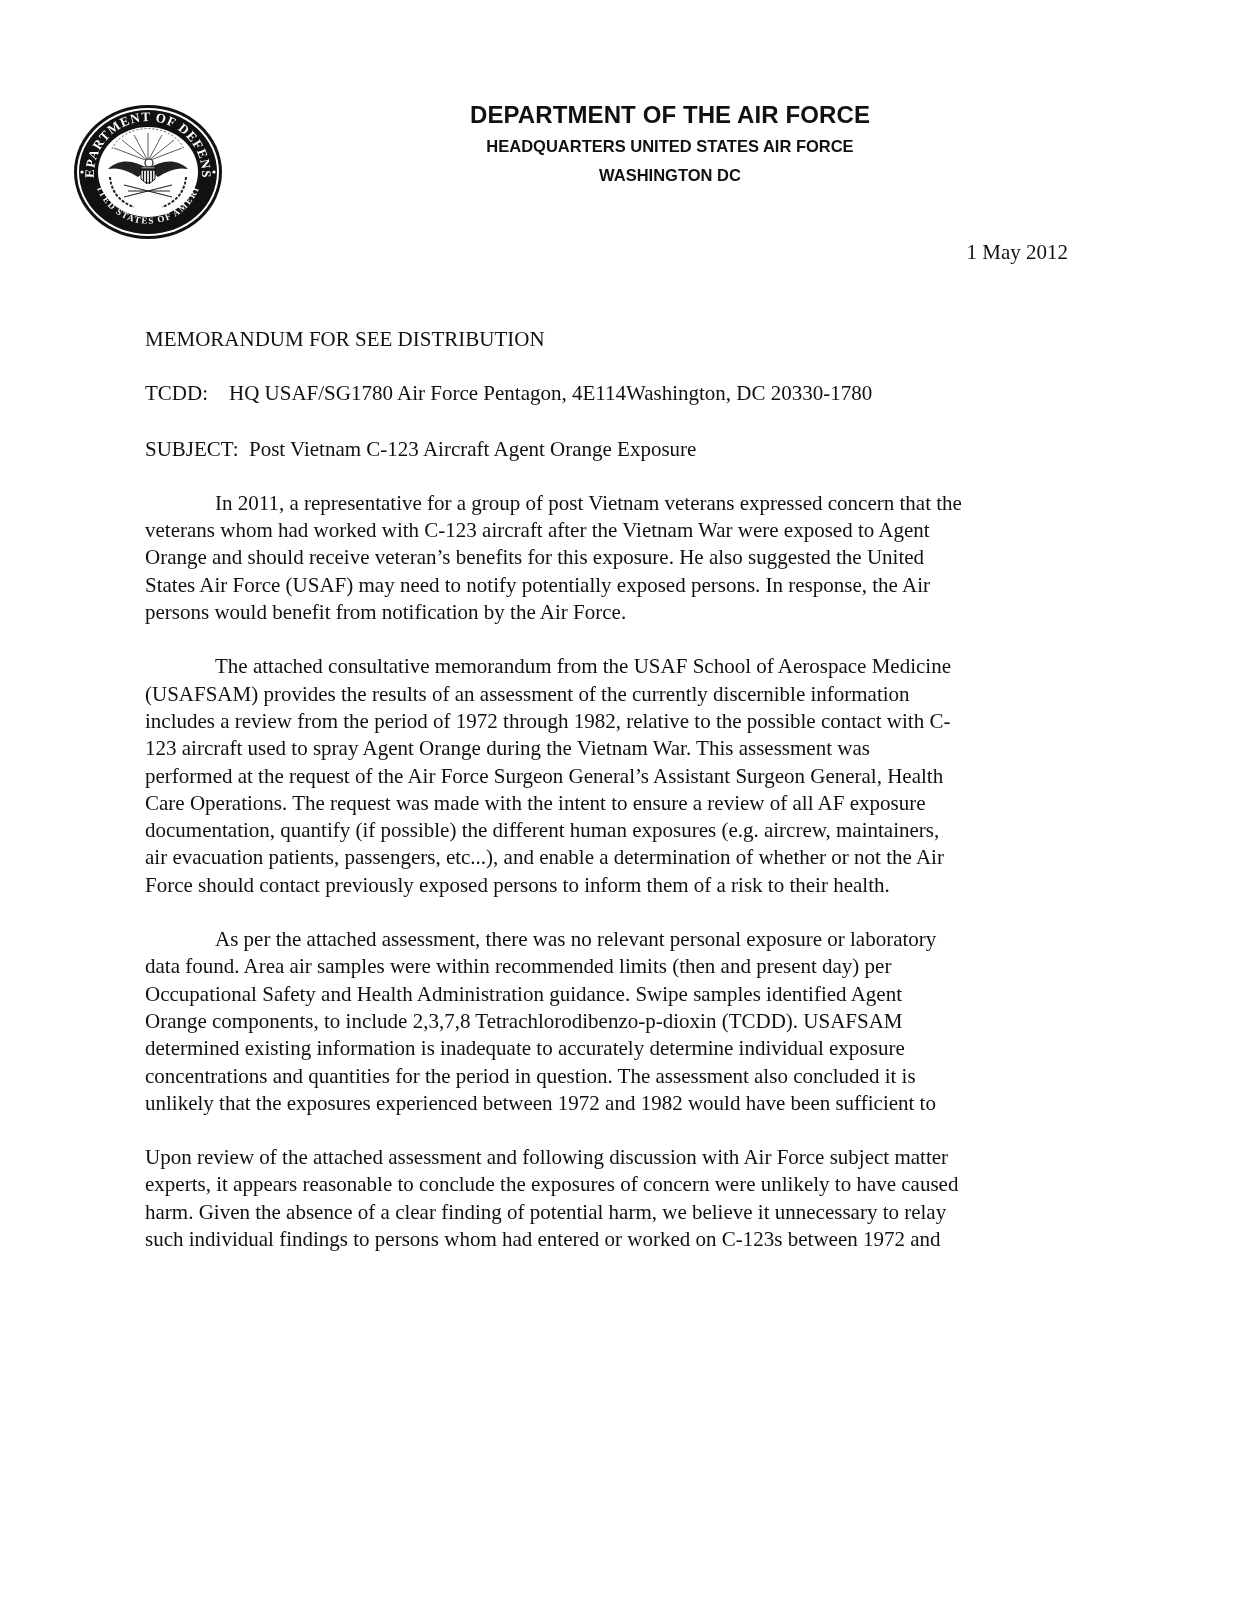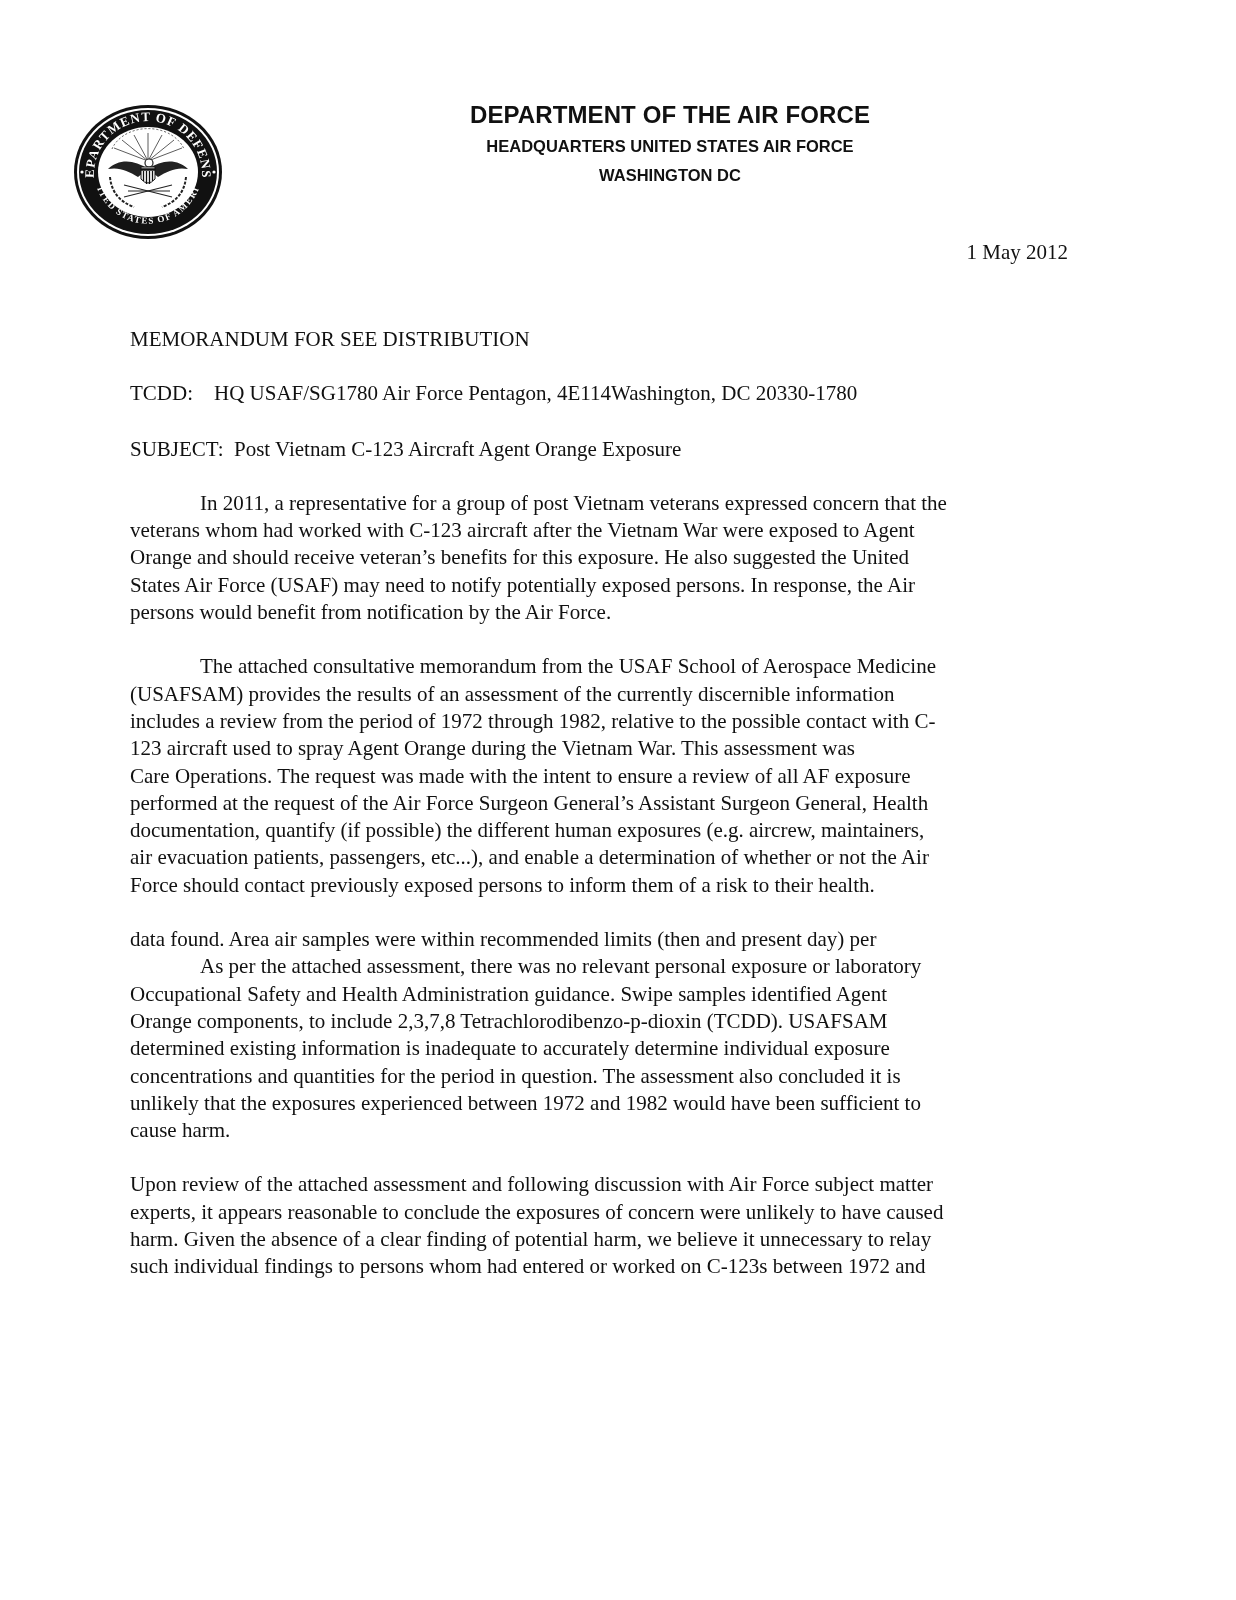--- a/index.html
+++ b/index.html
@@ -4,21 +4,21 @@
 <style>
   html, body { margin: 0; padding: 0; background: #ffffff; }
   body { width: 1236px; height: 1600px; position: relative; overflow: hidden; color: #111; }
   .seal { position: absolute; left: 72px; top: 103px; width: 152px; height: 138px; }
   .letterhead { position: absolute; left: 315px; top: 100px; width: 710px; text-align: center;
     font-family: "Liberation Sans", sans-serif; font-weight: bold; }
   .lh1 { font-size: 24px; line-height: 30px; letter-spacing: 0.1px; }
   .lh2 { font-size: 16.5px; line-height: 28px; margin-top: 2px; }
   .lh3 { font-size: 16.5px; line-height: 28px; margin-top: 1px; }
   .date { position: absolute; right: 168px; top: 240px; font-family: "Liberation Serif", serif; font-size: 21px; }
-  .body { position: absolute; left: 130px; top: 326px; width: 940px;
+  .body { position: absolute; left: 145px; top: 326px; width: 940px;
     font-family: "Liberation Serif", serif; font-size: 21px; line-height: 27.3px; }
   .block { margin: 0; }
   .memo-for { margin-bottom: 27px; }
   .from { display: flex; }
   .from-label { width: 84px; flex: none; }
   .from-lines { display: flex; }
   .subject { margin-top: 28px; }
   .para { margin-top: 27px; }
   .line { display: block; white-space: nowrap; }
   .indent { padding-left: 70px; }
@@ -111,36 +111,35 @@
     <span class="line">Orange and should receive veteran’s benefits for this exposure.  He also suggested the United</span>
     <span class="line">States Air Force (USAF) may need to notify potentially exposed persons.  In response, the Air</span>
     <span class="line">persons would benefit from notification by the Air Force.</span>
   </div>
 
   <div class="block para">
     <span class="line indent">The attached consultative memorandum from the USAF School of Aerospace Medicine</span>
     <span class="line">(USAFSAM) provides the results of an assessment of the currently discernible information</span>
     <span class="line">includes a review from the period of 1972 through 1982, relative to the possible contact with C-</span>
     <span class="line">123 aircraft used to spray Agent Orange during the Vietnam War.  This assessment was</span>
+    <span class="line">performed at the request of the Air Force Surgeon General’s Assistant Surgeon General, Health</span>
     <span class="line">Care Operations.  The request was made with the intent to ensure a review of all AF exposure</span>
-    <span class="line">performed at the request of the Air Force Surgeon General’s Assistant Surgeon General, Health</span>
     <span class="line">documentation, quantify (if possible) the different human exposures (e.g. aircrew, maintainers,</span>
     <span class="line">air evacuation patients, passengers, etc...), and enable a determination of whether or not the Air</span>
     <span class="line">Force should contact previously exposed persons to inform them of a risk to their health.</span>
   </div>
 
   <div class="block para">
+    <span class="line indent">As per the attached assessment, there was no relevant personal exposure or laboratory</span>
     <span class="line">data found.  Area air samples were within recommended limits (then and present day) per</span>
-    <span class="line indent">As per the attached assessment, there was no relevant personal exposure or laboratory</span>
     <span class="line">Occupational Safety and Health Administration guidance.  Swipe samples identified Agent</span>
     <span class="line">Orange components, to include 2,3,7,8 Tetrachlorodibenzo-p-dioxin (TCDD).  USAFSAM</span>
     <span class="line">determined existing information is inadequate to accurately determine individual exposure</span>
     <span class="line">concentrations and quantities for the period in question.  The assessment also concluded it is</span>
     <span class="line">unlikely that the exposures experienced between 1972 and 1982 would have been sufficient to</span>
-    <span class="line">cause harm.</span>
   </div>
 
   <div class="block para">
     <span class="line">Upon review of the attached assessment and following discussion with Air Force subject matter</span>
     <span class="line">experts, it appears reasonable to conclude the exposures of concern were unlikely to have caused</span>
     <span class="line">harm.  Given the absence of a clear finding of potential harm, we believe it unnecessary to relay</span>
     <span class="line">such individual findings to persons whom had entered or worked on C-123s between 1972 and</span>
   </div>
 </div>
 

